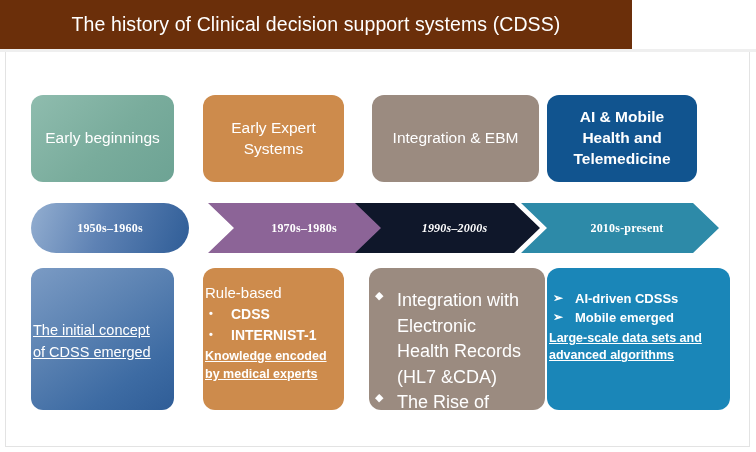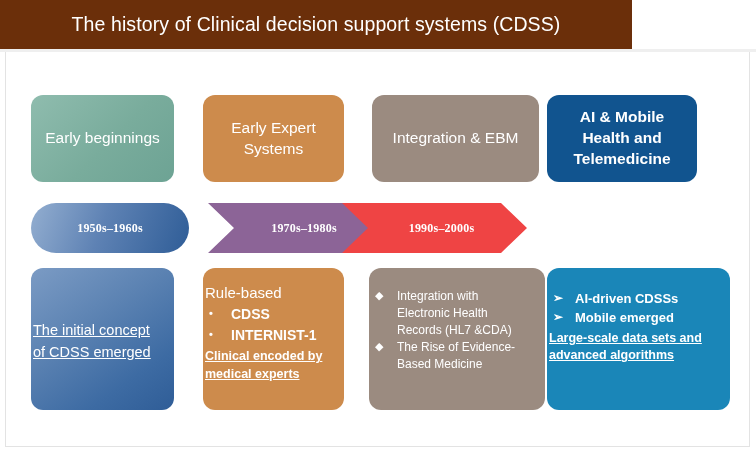--- a/index.html
+++ b/index.html
@@ -126,23 +126,24 @@
     justify-content: center;
     padding-left: 14px;
     clip-path: polygon(0 0, calc(100% - 26px) 0, 100% 50%, calc(100% - 26px) 100%, 0 100%, 26px 50%);
   }
   #era-1 {
     left: 208px;
     width: 178px;
     background: #8c6497;
   }
   #era-2 {
-    left: 342px;
+    left: 355px;
     width: 185px;
-    background: #ef4444;
+    background: #0f172a;
+    font-style: italic;
   }
   #era-3 {
     left: 521px;
     width: 198px;
     background: #2d8aa8;
   }
 
   
   .detail-box {
     top: 268px;
@@ -207,21 +208,21 @@
     font-size: 12.5px;
     font-weight: bold;
     line-height: 1.4;
     margin-top: 2px;
     text-decoration: underline;
   }
 
   
   #detail-box-2 .bullet-list li { margin-bottom: 0px; }
   #detail-box-2 .bullet-mark { font-size: 11px; line-height: 1.45; }
-  #detail-box-2 .bullet-text { font-size: 12px; line-height: 1.42; }
+  #detail-box-2 .bullet-text { font-size: 18px; line-height: 1.42; }
 
   
   #detail-box-3 .bullet-list li { font-size: 13px; font-weight: 600; }
   #detail-box-3 .bullet-mark { font-size: 12px; line-height: 1.45; }
   #detail-box-3 .detail-note { margin-top: 2px; }
 </style>
 </head>
 <body>
 
 <div id="canvas">
@@ -248,38 +249,41 @@
 
   <div class="era" id="era-0">
     <span>1950s–1960s</span>
   </div>
   <div class="era era-chevron" id="era-1">
     <span>1970s–1980s</span>
   </div>
   <div class="era era-chevron" id="era-2">
     <span>1990s–2000s</span>
   </div>
+  <div class="era era-chevron" id="era-3">
+    <span>2010s-present</span>
+  </div>
 
   <div class="card detail-box" id="detail-box-0">
     <div class="detail-lead">The initial concept of CDSS emerged</div>
   </div>
 
   <div class="card detail-box" id="detail-box-1">
     <div class="detail-title">Rule-based</div>
     <ul class="bullet-list">
       <li>
         <span class="bullet-mark">•</span>
         <span class="bullet-text">CDSS</span>
       </li>
       <li>
         <span class="bullet-mark">•</span>
         <span class="bullet-text">INTERNIST-1</span>
       </li>
     </ul>
-    <div class="detail-note">Clinical encoded by medical experts</div>
+    <div class="detail-note">Knowledge encoded by medical experts</div>
   </div>
 
   <div class="card detail-box" id="detail-box-2">
     <ul class="bullet-list">
       <li>
         <span class="bullet-mark">◆</span>
         <span class="bullet-text">Integration with Electronic Health Records (HL7 &amp;CDA)</span>
       </li>
       <li>
         <span class="bullet-mark">◆</span>

